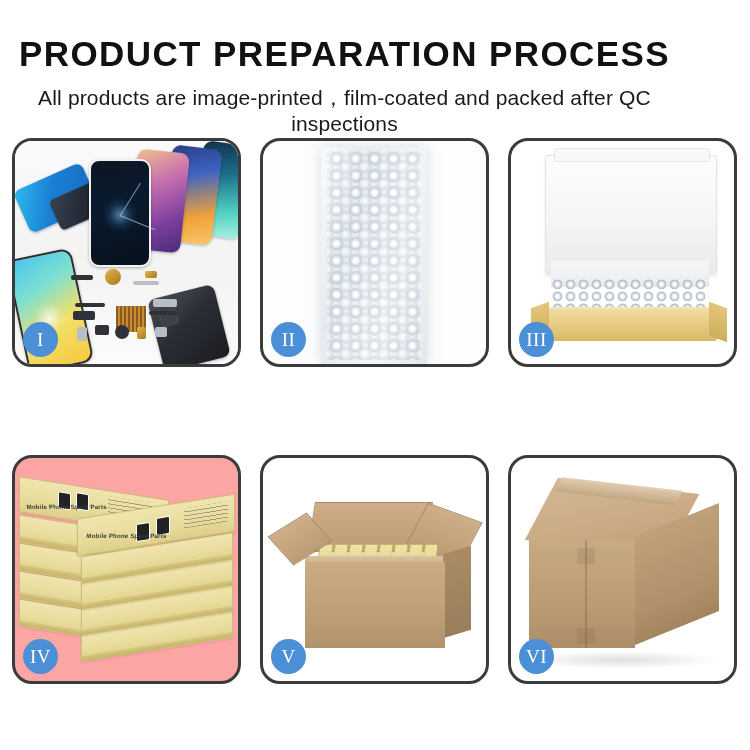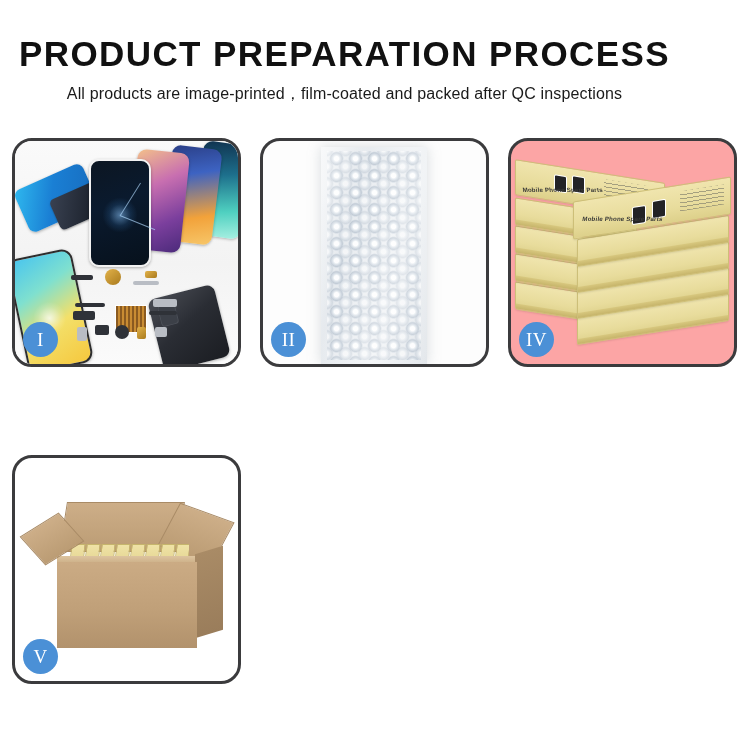--- a/index.html
+++ b/index.html
@@ -28,21 +28,21 @@
     font-size: 35px;
     font-weight: 700;
     letter-spacing: 1.4px;
     color: #111111;
     font-family: "Liberation Sans", sans-serif;
     line-height: 1.05;
   }
   .page-subtitle {
     margin: 0;
     padding-top: 11px;
-    font-size: 16px;
+    font-size: 21px;
     font-weight: 400;
     color: #1a1a1a;
     letter-spacing: 0.15px;
     font-family: "Liberation Sans", sans-serif;
   }
 
   
   .steps-grid {
     position: absolute;
     top: 138px;
@@ -420,20 +420,30 @@
     <div class="panel-scene">
       <div class="bubble-pouch">
         <div class="bubbles"></div>
         <div class="bubbles offset"></div>
         <div class="pouch-sheen"></div>
       </div>
     </div>
     <div class="step-badge">II</div>
   </div>
 
+  <div class="step-panel p3">
+    <div class="panel-scene">
+      <div class="mailer-lid"></div>
+      <div class="mailer-foam"></div>
+      <div class="mailer-inner"></div>
+      <div class="mailer-rim"></div>
+      <div class="mailer-front"></div>
+    </div>
+    <div class="step-badge">III</div>
+  </div>
 
   <div class="step-panel p4">
     <div class="panel-scene box-stack">
 
       <div class="rbox" style="left:4px;top:150px;width:120px;height:26px;transform:skewY(9deg);">
           <div class="edge"></div>
         </div>
       <div class="rbox" style="left:4px;top:122px;width:120px;height:26px;transform:skewY(9deg);">
           <div class="edge"></div>
         </div>
@@ -498,14 +508,28 @@
         <div class="ibox" style="left:107px;"></div>
       </div>
       <div class="carton-rim"></div>
       <div class="flap flap-left"></div>
       <div class="carton-side"></div>
       <div class="carton-body"></div>
     </div>
     <div class="step-badge">V</div>
   </div>
 
+  <div class="step-panel p6">
+    <div class="panel-scene">
+      <div class="sc-shadow"></div>
+      <div class="sc-top"></div>
+      <div class="sc-tape"></div>
+      <div class="sc-right"></div>
+      <div class="sc-front">
+        <div class="sc-seam" style="left:56px;top:0;width:2px;height:108px;"></div>
+        <div class="sc-seam" style="left:48px;top:8px;width:18px;height:16px;opacity:.5;"></div>
+        <div class="sc-seam" style="left:48px;top:88px;width:18px;height:16px;opacity:.5;"></div>
+      </div>
+    </div>
+    <div class="step-badge">VI</div>
+  </div>
 
 </div>
 
 </body></html>

